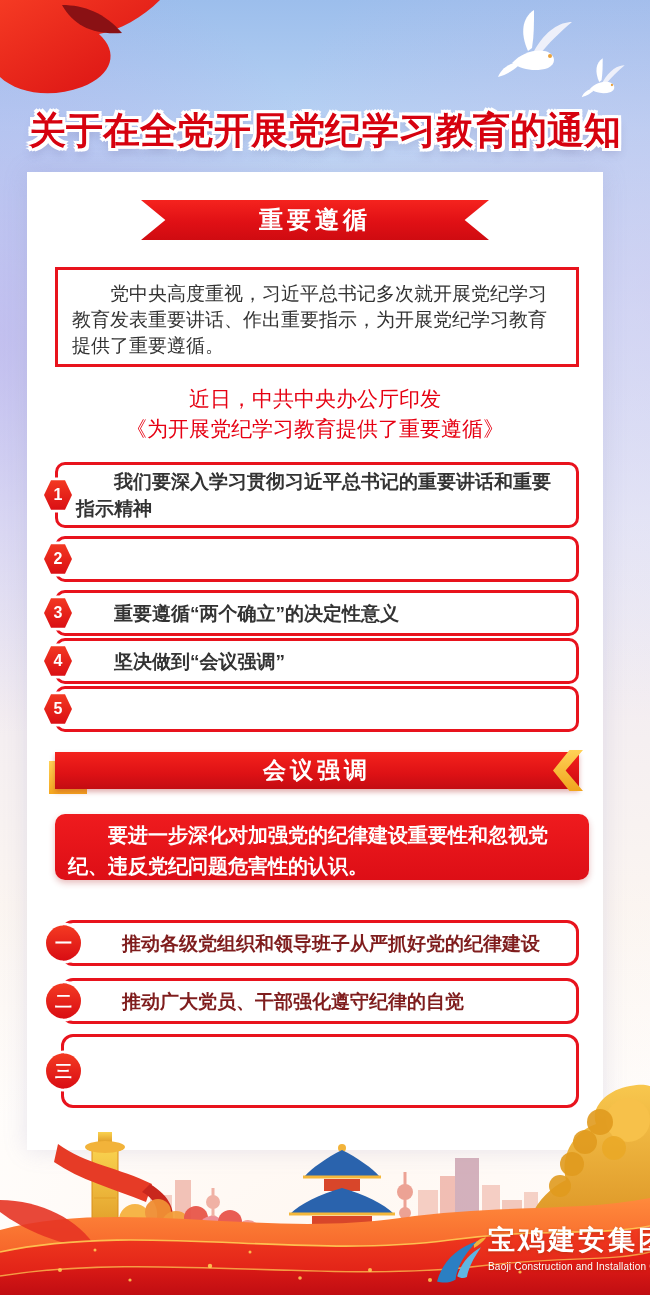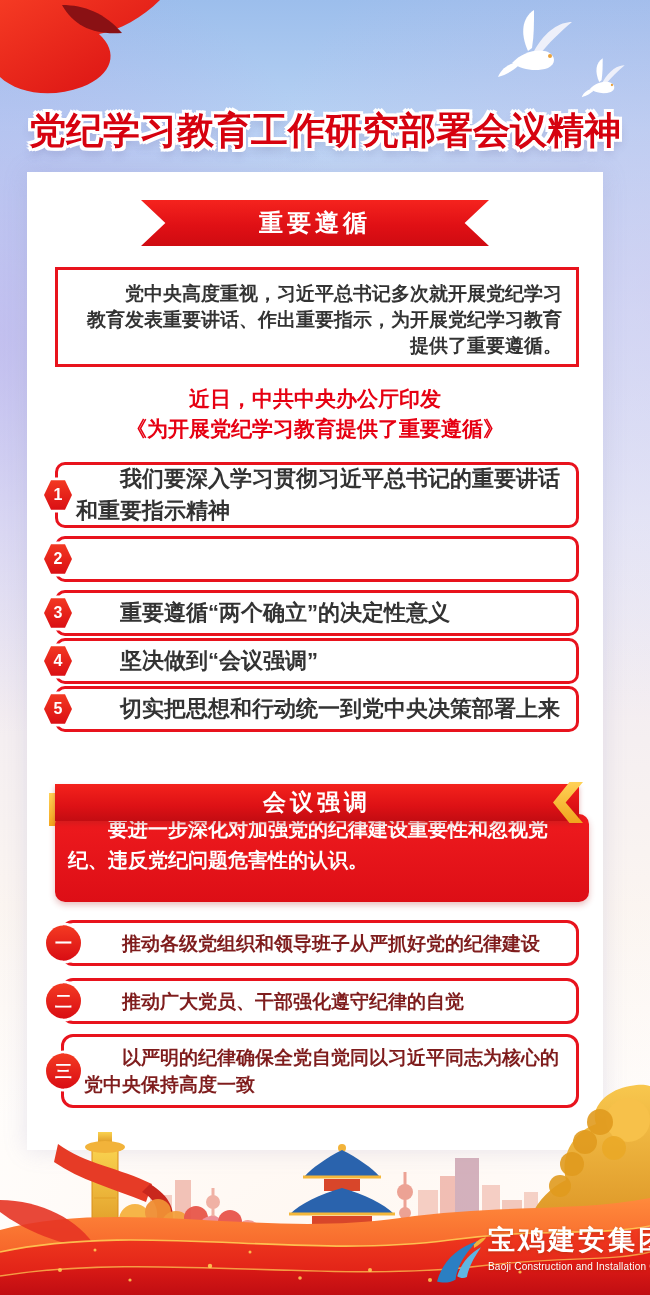--- a/index.html
+++ b/index.html
@@ -30,77 +30,77 @@
       0 6px 8px rgba(110,110,160,.45);
   }
 
   .card{
     position:absolute; left:27px; top:172px; width:576px; height:978px; z-index:2;
     background:#fff; box-shadow:0 0 22px rgba(140,140,190,.22);
   }
 
   
   .ribbon{
-    position:absolute; left:114px; top:28px; width:348px; height:46px;
+    position:absolute; left:114px; top:28px; width:348px; height:40px;
     background:linear-gradient(180deg,#f5231e 0%,#e01015 55%,#cf0b11 100%);
     clip-path:polygon(0 0,100% 0,93% 50%,100% 100%,0 100%,7% 50%);
     display:flex; align-items:center; justify-content:center;
     color:#fff; font-size:24px; font-weight:800; letter-spacing:4px;
     filter:drop-shadow(0 3px 3px rgba(160,30,30,.35));
   }
 
   .intro-box{
     position:absolute; left:28px; top:95px; width:524px; height:100px;
     border:3px solid #e8131d; background:#fff; padding:11px 14px;
   }
-  .intro-box p{ text-indent:2em; font-size:19px; line-height:26px; color:#333; font-weight:700;text-align:right; }
+  .intro-box p{ text-indent:2em; font-size:19px; line-height:26px; color:#333; font-weight:400; }
 
   .notice{ position:absolute; left:0; top:212px; width:100%; text-align:center;
-    color:#e60012; font-weight:700; font-size:21px; line-height:30px; }
+    color:#e60012; font-weight:400; font-size:21px; line-height:30px; }
 
   
   .row{
     position:absolute; left:28px; width:524px;
     border:3px solid #e8131d; border-radius:10px; background:#fff;
     display:flex; align-items:center; padding:4px 8px 4px 18px;
   }
-  .row p{ text-indent:2em; font-size:22px; line-height:32px; color:#333; font-weight:600; }
+  .row p{ text-indent:2em; font-size:19px; line-height:27px; color:#333; font-weight:600; }
   .r1{ top:290px; height:66px; } .r2{ top:364px; height:46px; }
   .r3{ top:418px; height:46px; } .r4{ top:466px; height:46px; } .r5{ top:514px; height:46px; }
 
   .hex{
     position:absolute; left:-17px; top:50%; transform:translateY(-50%);
     width:34px; height:38px; background:#fff;
     clip-path:polygon(0% 50%,25% 4%,75% 4%,100% 50%,75% 96%,25% 96%);
     display:flex; align-items:center; justify-content:center;
   }
   .hex-in{
     width:28px; height:32px; background:linear-gradient(180deg,#f43a22,#d90d13);
     clip-path:polygon(0% 50%,25% 4%,75% 4%,100% 50%,75% 96%,25% 96%);
     display:flex; align-items:center; justify-content:center;
     color:#fff; font-size:16px; font-weight:800;
   }
 
   
-  .banner2{ position:absolute; left:28px; top:612px; width:524px; height:37px; }
+  .banner2{ position:absolute; left:28px; top:580px; width:524px; height:37px; }
   .b2-fold{ position:absolute; left:-6px; top:9px; width:38px; height:33px;
     background:linear-gradient(180deg,#ffd257,#f5a81f); z-index:0; }
   .b2-bar{ position:absolute; inset:0; z-index:1;
     background:linear-gradient(180deg,#f4221c 0%,#dd1115 60%,#c30c12 100%);
     box-shadow:0 3px 5px rgba(170,30,30,.35); }
   .b2-chev{ position:absolute; right:-4px; top:-2px; width:30px; height:41px; z-index:2;
     background:linear-gradient(180deg,#ffd257,#f0a51d);
     clip-path:polygon(100% 0,55% 0,0 50%,55% 100%,100% 100%,42% 50%); }
   .b2-label{ position:absolute; inset:0; z-index:3; display:flex; align-items:center; justify-content:center;
     color:#fff; font-size:23px; font-weight:800; letter-spacing:4px; }
 
   .highlight{
-    position:absolute; left:28px; top:642px; width:534px; height:88px;
+    position:absolute; left:28px; top:642px; width:534px; height:66px;
     background:linear-gradient(180deg,#ef1b1e,#dd0e16); border-radius:10px;
-    padding:0 13px; box-shadow:0 3px 6px rgba(180,40,40,.3);
+    padding:6px 13px; box-shadow:0 3px 6px rgba(180,40,40,.3);
   }
   .highlight p{ text-indent:2em; color:#fff; font-size:20px; line-height:31px; font-weight:700; }
 
   
   .erow{
     position:absolute; left:34px; width:518px;
     border:3px solid #e8131d; border-radius:12px; background:#fff;
     display:flex; align-items:center; padding:4px 8px 4px 20px;
   }
   .erow p{ text-indent:2em; font-size:19px; line-height:27px; color:#7f1d1d; font-weight:700; }
@@ -150,21 +150,21 @@
       <g transform="translate(88,50) scale(0.58)">
         <path d="M40 45 C32 27 34 12 46 4 C46 18 46 30 44 42 Z"></path>
         <path d="M46 45 C58 24 72 16 84 16 C72 26 60 38 52 48 Z" fill="#eef0fa"></path>
         <path d="M24 57 C34 46 50 42 60 46 C68 50 68 58 60 62 C48 66 34 64 24 57 Z"></path>
         <path d="M26 57 C18 59 12 65 10 71 C18 69 26 64 30 60 Z"></path>
         <circle cx="62" cy="50" r="2" fill="#e8a13c"></circle>
       </g>
     </g>
   </svg>
 
-  <div class="main-title">党纪学习教育工作研究部署会议精神</div>
+  <div class="main-title">关于在全党开展党纪学习教育的通知</div>
 
   <div class="card">
 
     <div class="ribbon">重要遵循</div>
 
     <div class="intro-box">
       <p>党中央高度重视，习近平总书记多次就开展党纪学习教育发表重要讲话、作出重要指示，为开展党纪学习教育提供了重要遵循。</p>
     </div>
 
     <div class="notice">
@@ -192,21 +192,20 @@
     <div class="row r4">
       <span class="hex">
           <span class="hex-in">4</span>
         </span>
       <p>坚决做到“会议强调”</p>
     </div>
     <div class="row r5">
       <span class="hex">
           <span class="hex-in">5</span>
         </span>
-      <p>切实把思想和行动统一到党中央决策部署上来</p>
     </div>
 
     <div class="banner2">
       <span class="b2-fold"></span>
       <span class="b2-bar"></span>
       <span class="b2-chev"></span>
       <span class="b2-label">会议强调</span>
     </div>
 
     <div class="highlight">
@@ -216,21 +215,20 @@
     <div class="erow e1">
       <span class="circ">一</span>
       <p>推动各级党组织和领导班子从严抓好党的纪律建设</p>
     </div>
     <div class="erow e2">
       <span class="circ">二</span>
       <p>推动广大党员、干部强化遵守纪律的自觉</p>
     </div>
     <div class="erow e3">
       <span class="circ">三</span>
-      <p>以严明的纪律确保全党自觉同以习近平同志为核心的党中央保持高度一致</p>
     </div>
   </div>
 
   <svg class="scene-svg" width="650" height="215" viewBox="0 0 650 215">
     <defs>
       <linearGradient id="gGold" x1="0" y1="0" x2="0" y2="1">
         <stop offset="0" stop-color="#f9d24f"></stop>
           <stop offset="1" stop-color="#d8891a"></stop>
       </linearGradient>
       <linearGradient id="gLion" x1="0" y1="0" x2="0" y2="1">

